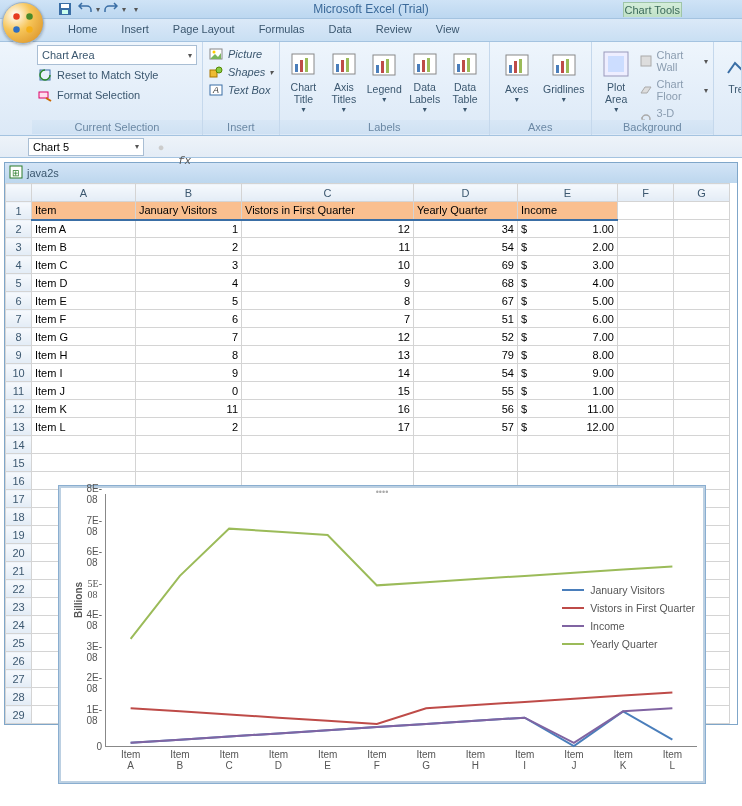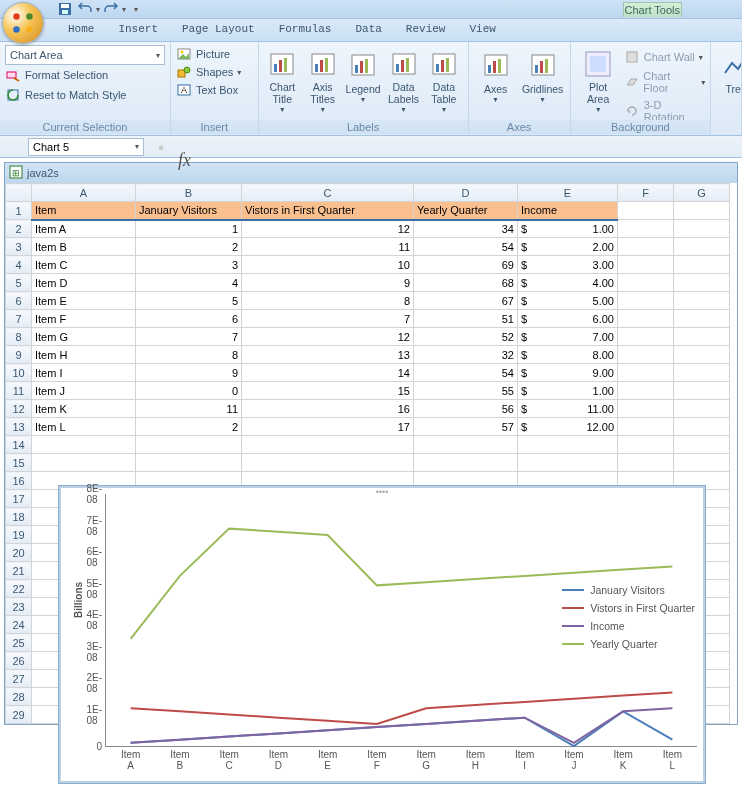--- a/index.html
+++ b/index.html
@@ -10,56 +10,56 @@
   .office-btn-wrap { width:56px; height:48px; position:absolute; left:2px; top:2px; z-index:10;}
   .office-btn { width:42px; height:42px; border-radius:50%; background: radial-gradient(circle at 30% 30%, #fff, #f7c65a 40%, #d68a1e 100%); border:1px solid #9ab3cd; box-shadow:0 1px 3px rgba(0,0,0,.3); display:flex; align-items:center; justify-content:center;}
   .office-btn svg { width:26px; height:26px; }
   .qat { margin-left:56px; display:flex; gap:2px; align-items:center; height:19px;}
   .qat-item { width:18px; height:16px; display:flex; align-items:center; justify-content:center; font-size:10px; color:#3b576f; cursor:pointer;}
   .title-text { position:absolute; left:0; right:0; text-align:center; font-size:12px; color:#3b6a9a; pointer-events:none;}
   .chart-tools-label { position:absolute; right:60px; top:2px; font-size:11px; color:#3b6a5a; background:linear-gradient(#d5eedb,#bfe0c6); padding:1px 1px; border:1px solid #9fc5a8; border-bottom:none;}
 
   
   .tabs { height:23px; background: linear-gradient(#dbe9f8,#c9dff3); display:flex; padding-left:56px; border-bottom:1px solid #a4c3e0; font-size:11px;}
-  .tab { padding:4px 12px 0; color:#3b576f; cursor:pointer;font-family:Liberation Mono, monospace; }
+  .tab { padding:4px 12px 0; color:#3b576f; cursor:pointer; }
   .tab.active { background:#eef5fc; border:1px solid #a4c3e0; border-bottom:none; border-radius:3px 3px 0 0; color:#3b576f; margin-top:1px;}
   .context-tabs { margin-left:auto; display:flex; background:linear-gradient(#e4f3e8,#d5eedb);}
   .context-tabs .tab.active { background:#eef5fc;}
 
   
-  .ribbon { height:94px; background:linear-gradient(#eef5fc,#dce9f7); border-bottom:1px solid #a4c3e0; display:flex; font-size:11px; color:#3b576f;}
+  .ribbon { height:94px; background:linear-gradient(#eef5fc,#dce9f7); border-bottom:1px solid #a4c3e0; display:flex; font-size:11px; color:#3b576f;padding-left:32px;}
   .group { border-right:1px solid #c5d8ec; padding:3px 5px 0; display:flex; flex-direction:column; position:relative;}
   .group-label { position:absolute; bottom:1px; left:0; right:0; text-align:center; font-size:11px; color:#6b88a4; background:linear-gradient(#d8e7f6,#cfe1f3); padding:1px 0;}
   .grp-body { flex:1; display:flex; align-items:flex-start; gap:3px;}
 
   
   .cs { width:174px; }
   .cs-dropdown { width:160px; height:20px; border:1px solid #a9bed4; background:#fff; display:flex; align-items:center; padding:0 4px; font-size:11px; justify-content:space-between; cursor:pointer;}
   .cs-item { display:flex; align-items:center; gap:4px; padding:2px 0; cursor:pointer; font-size:11px;}
   .cs-icon { width:16px; height:16px; display:flex; align-items:center; justify-content:center;}
 
   
   .ins { width:92px;}
-  .ins .cs-item { padding:1px 0;}
+  .ins .cs-item { padding:1px 0;font-style:italic;}
 
   
   .bigbtn { width:46px; height:70px; display:flex; flex-direction:column; align-items:center; justify-content:flex-start; padding-top:3px; cursor:pointer; border:1px solid transparent; }
   .bigbtn-icon { width:32px; height:32px; display:flex; align-items:center; justify-content:center; margin-bottom:2px;}
   .bigbtn-label { font-size:10.5px; text-align:center; line-height:1.15; }
   .bigbtn-label .arrow { font-size:8px; display:block;}
 
   .bg-list { display:flex; flex-direction:column; gap:1px; font-size:11px; padding-top:2px;}
   .bg-list .cs-item { color:#8b9db0;}
 
   
   .fbar { height:22px; background:linear-gradient(#eef3f9,#e3ecf6); border-bottom:1px solid #a4c3e0; display:flex; align-items:center; font-size:11px;}
   .namebox { width:116px; margin-left:28px; height:18px; border:1px solid #a9bed4; background:#fff; display:flex; align-items:center; justify-content:space-between; padding:0 4px;}
   .fx-area { display:flex; align-items:center; margin-left:8px; gap:8px;}
   .fx-btn { width:18px; height:18px; display:flex; align-items:center; justify-content:center; color:#888;}
-  .fx-label { font-style:italic; font-family:Liberation Serif, serif; font-size:18px; color:#555;margin-top:28px;}
+  .fx-label { font-style:italic; font-family:Liberation Mono, monospace; font-size:11px; color:#555;margin-top:28px;}
   .formula-input { flex:1; height:18px; border:none; background:transparent; font-size:11px;}
 
   
   .wb-win { margin:4px 4px 0; border:1px solid #7fa6c9; background:#dfe8f3;}
   .wb-title { height:20px; background:linear-gradient(#d3e4f6,#bdd7ee); display:flex; align-items:center; padding:0 4px; font-size:11px; color:#3b576f; gap:4px;}
 
   
   .grid-wrap { background:#fff; }
   .grid { border-collapse:collapse; font-size:11px; table-layout:fixed;}
   .grid th, .grid td { border:1px solid #d4d4d4; height:18px; padding:0 3px; overflow:hidden; white-space:nowrap;}
@@ -114,20 +114,21 @@
       </div>
     <span class="drop-arrow">▾</span>
     <div class="qat-item">
         <svg width="14" height="14" viewBox="0 0 14 14">
           <path d="M10 7 L13 4 L10 1 M13 4 H5 A4 4 0 0 0 1 8 V10" fill="none" stroke="#3a6ea5" stroke-width="1.5"></path>
         </svg>
       </div>
     <span class="drop-arrow">▾</span>
     <span class="drop-arrow" style="margin-left:6px;">▾</span>
   </div>
+  <div class="title-text">Microsoft Excel (Trial)</div>
   <div class="chart-tools-label">Chart Tools</div>
 </div>
 
 <div class="tabs">
   <div id="main-tabs" style="display:flex;">
       <div class="tab">Home</div>
       <div class="tab">Insert</div>
       <div class="tab">Page Layout</div>
       <div class="tab">Formulas</div>
       <div class="tab">Data</div>
@@ -139,34 +140,34 @@
 <div class="ribbon">
 
   <div class="group cs">
     <div class="cs-dropdown">
       <span>Chart Area</span>
       <span class="drop-arrow">▾</span>
     </div>
     <div class="cs-item">
       <span class="cs-icon">
           <svg width="14" height="14">
+            <rect x="2" y="2" width="10" height="10" fill="none" stroke="#3a6ea5"></rect>
+            <path d="M7 2 A5 5 0 1 0 12 7" fill="none" stroke="#2a8a2a" stroke-width="1.5"></path>
+          </svg>
+        </span>
+      <span>Reset to Match Style</span>
+    </div>
+    <div class="cs-item">
+      <span class="cs-icon">
+          <svg width="14" height="14">
             <rect x="1" y="4" width="9" height="6" fill="#fde" stroke="#d06"></rect>
             <path d="M8 10 L13 13" stroke="#c60" stroke-width="2"></path>
           </svg>
         </span>
       <span>Format Selection</span>
-    </div>
-    <div class="cs-item">
-      <span class="cs-icon">
-          <svg width="14" height="14">
-            <rect x="2" y="2" width="10" height="10" fill="none" stroke="#3a6ea5"></rect>
-            <path d="M7 2 A5 5 0 1 0 12 7" fill="none" stroke="#2a8a2a" stroke-width="1.5"></path>
-          </svg>
-        </span>
-      <span>Reset to Match Style</span>
     </div>
     <div class="group-label">Current Selection</div>
   </div>
 
   <div class="group ins">
     <div class="cs-item">
         <span class="cs-icon">
           <svg width="14" height="14">
             <rect x="1" y="2" width="12" height="10" fill="#fff" stroke="#888"></rect>
             <circle cx="5" cy="5" r="1.5" fill="#fc0"></circle>
@@ -458,21 +459,21 @@
             <td class="num">52</td>
             <td class="money"><span style="float:left;">$</span>7.00</td>
             <td></td>
             <td></td>
           </tr>
           <tr>
             <th class="rowhdr">9</th>
             <td>Item H</td>
             <td class="num">8</td>
             <td class="num">13</td>
-            <td class="num">32</td>
+            <td class="num">79</td>
             <td class="money"><span style="float:left;">$</span>8.00</td>
             <td></td>
             <td></td>
           </tr>
           <tr>
             <th class="rowhdr">10</th>
             <td>Item I</td>
             <td class="num">9</td>
             <td class="num">14</td>
             <td class="num">54</td>
@@ -683,21 +684,21 @@
         <path d="M4.166666666666666 98.75 L12.5 97.5 L20.833333333333336 96.25 L29.166666666666668 95 L37.5 93.75 L45.83333333333333 92.5 L54.166666666666664 91.25 L62.5 90 L70.83333333333334 88.75 L79.16666666666666 100 L87.5 86.25 L95.83333333333334 97.5 " stroke="#4a7ebb" fill="none" stroke-width="0.8" vector-effect="non-scaling-stroke" style="stroke-width: 2px;"></path>
         <path d="M4.166666666666666 85 L12.5 86.25 L20.833333333333336 87.5 L29.166666666666668 88.75 L37.5 90 L45.83333333333333 91.25 L54.166666666666664 85 L62.5 83.75 L70.83333333333334 82.5 L79.16666666666666 81.25 L87.5 80 L95.83333333333334 78.75 " stroke="#be4b48" fill="none" stroke-width="0.8" vector-effect="non-scaling-stroke" style="stroke-width: 2px;"></path>
         <path d="M4.166666666666666 98.75 L12.5 97.5 L20.833333333333336 96.25 L29.166666666666668 95 L37.5 93.75 L45.83333333333333 92.5 L54.166666666666664 91.25 L62.5 90 L70.83333333333334 88.75 L79.16666666666666 98.75 L87.5 86.25 L95.83333333333334 85 " stroke="#8064a2" fill="none" stroke-width="0.8" vector-effect="non-scaling-stroke" style="stroke-width: 2px;"></path>
         <path d="M4.166666666666666 57.5 L12.5 32.5 L20.833333333333336 13.75 L29.166666666666668 15 L37.5 16.25 L45.83333333333333 36.25000000000001 L54.166666666666664 35 L62.5 33.75 L70.83333333333334 32.5 L79.16666666666666 31.25 L87.5 30 L95.83333333333334 28.75 " stroke="#9bbb59" fill="none" stroke-width="0.8" vector-effect="non-scaling-stroke" style="stroke-width: 2px;"></path>
       </svg>
   <div class="ytick" style="top: 100%;">0</div>
       <div class="ytick" style="top: 87.5%;">1E-08</div>
       <div class="ytick" style="top: 75%; margin-left: 23px;">2E-08</div>
       <div class="ytick" style="top: 62.5%; margin-left: 8px;">3E-08</div>
       <div class="ytick" style="top: 50%;">4E-08</div>
-      <div class="ytick" style="top: 37.5%;">5E-08</div>
+      <div class="ytick" style="top: 37.5%; font-family: Liberation Serif, serif;">5E-08</div>
       <div class="ytick" style="top: 25%;">6E-08</div>
       <div class="ytick" style="top: 12.5%;">7E-08</div>
       <div class="ytick" style="top: 0%;">8E-08</div>
       <div class="xtick" style="left: 4.16667%;">Item<br>A</div>
       <div class="xtick" style="left: 12.5%;">Item<br>B</div>
       <div class="xtick" style="left: 20.8333%;">Item<br>C</div>
       <div class="xtick" style="left: 29.1667%;">Item<br>D</div>
       <div class="xtick" style="left: 37.5%;">Item<br>E</div>
       <div class="xtick" style="left: 45.8333%;">Item<br>F</div>
       <div class="xtick" style="left: 54.1667%;">Item<br>G</div>

